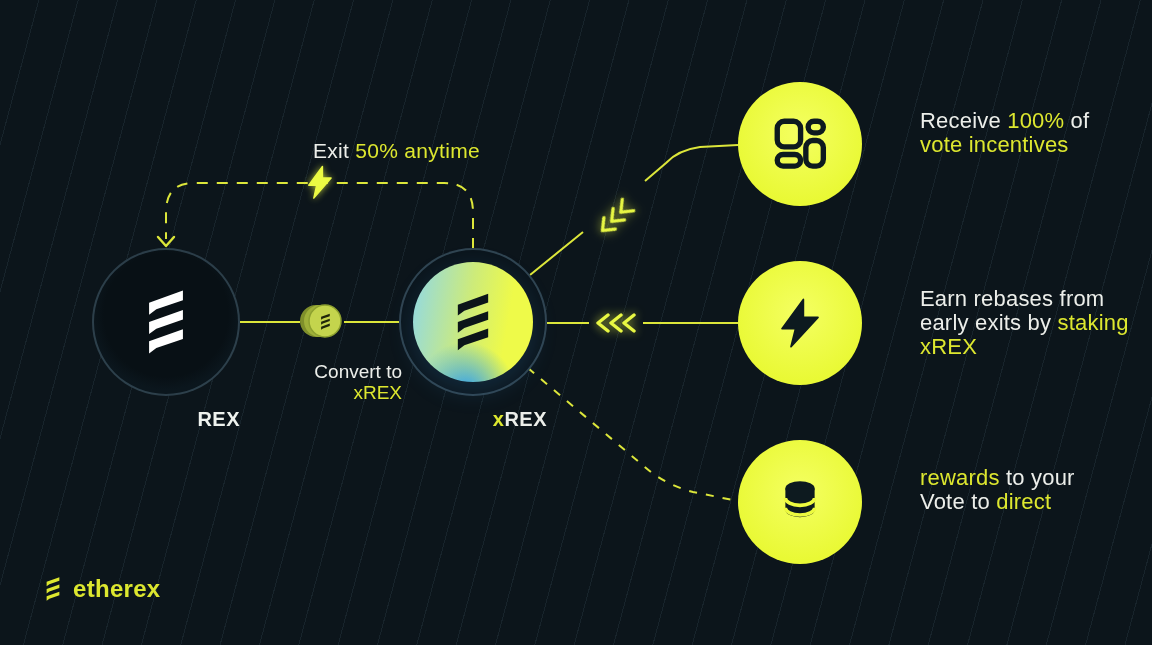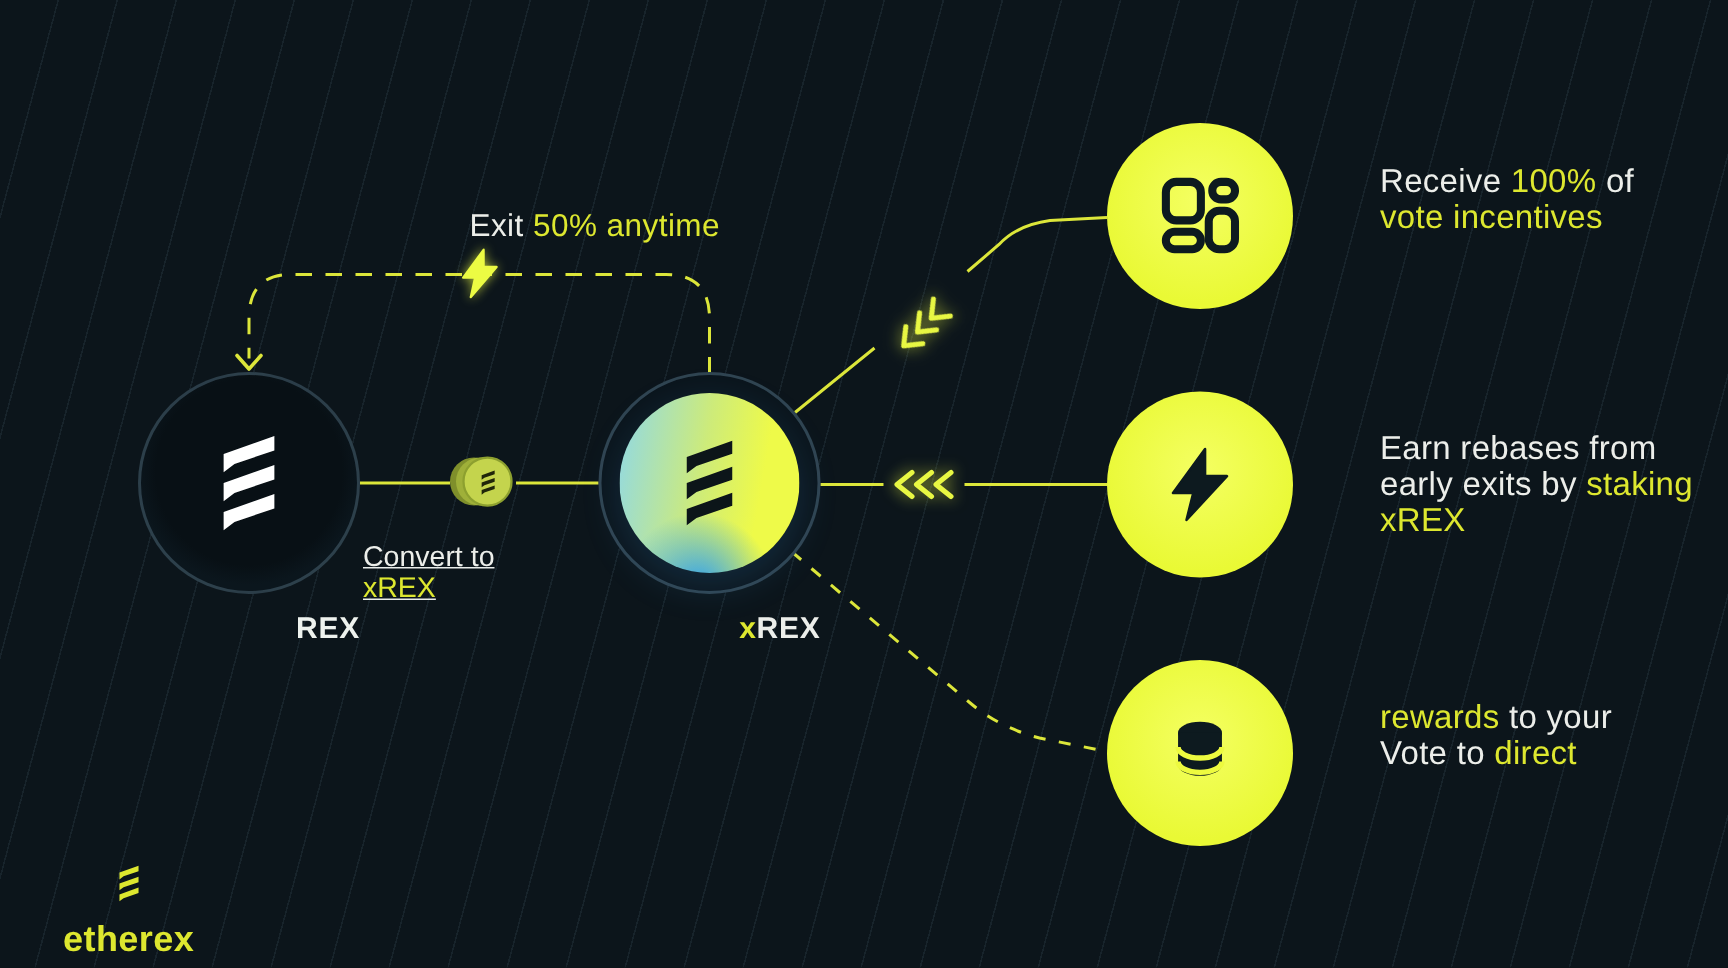--- a/index.html
+++ b/index.html
@@ -21,31 +21,31 @@
     background:
       radial-gradient(circle at 44% 108%, #2e9ff0 0%, rgba(46,159,240,0) 34%),
       linear-gradient(100deg,#8fd8e8 0%,#cdeb7a 45%,#eefa49 75%);
     box-shadow:0 8px 26px rgba(60,150,220,.18);}
   .node-logo{display:block;}
   .node-label{position:absolute;width:148px;text-align:right;top:408px;
     font-size:20px;font-weight:bold;letter-spacing:.5px;color:#eef2ee;}
   .node-label.l-rex{left:92px;}
   .node-label.l-xrex{left:399px;}
   .coin{position:absolute;left:292px;top:296px;}
-  .convert{position:absolute;left:242px;top:361px;width:160px;text-align:left;
-    font-size:19px;line-height:21px;color:#e8ecea;text-decoration:underline;}
+  .convert{position:absolute;left:242px;top:361px;width:160px;text-align:right;
+    font-size:19px;line-height:21px;color:#e8ecea;}
   .exit-label{position:absolute;left:160px;top:139px;width:320px;text-align:right;
     font-size:21px;letter-spacing:.3px;}
   
   .bcircle{position:absolute;left:738px;width:124px;height:124px;border-radius:50%;
     background:radial-gradient(circle at 50% 42%,#f4ff62,#e9f935 72%);
     display:flex;align-items:center;justify-content:center;}
   .btext{position:absolute;left:920px;width:250px;font-size:22px;line-height:24px;letter-spacing:.2px;}
   
-  .brand{position:absolute;left:42px;top:574px;display:flex;align-items:center;gap:9px;flex-direction:column;}
+  .brand{position:absolute;left:42px;top:574px;display:flex;align-items:center;gap:9px;}
   .brand-text{font-size:24px;font-weight:600;letter-spacing:.3px;color:#dde72f;}
   
   .wires{position:absolute;left:0;top:0;}
   .glow{filter:drop-shadow(0 0 5px rgba(236,251,67,.7));}
 </style>
 </head>
 <body>
 
 <div class="stage">
 

